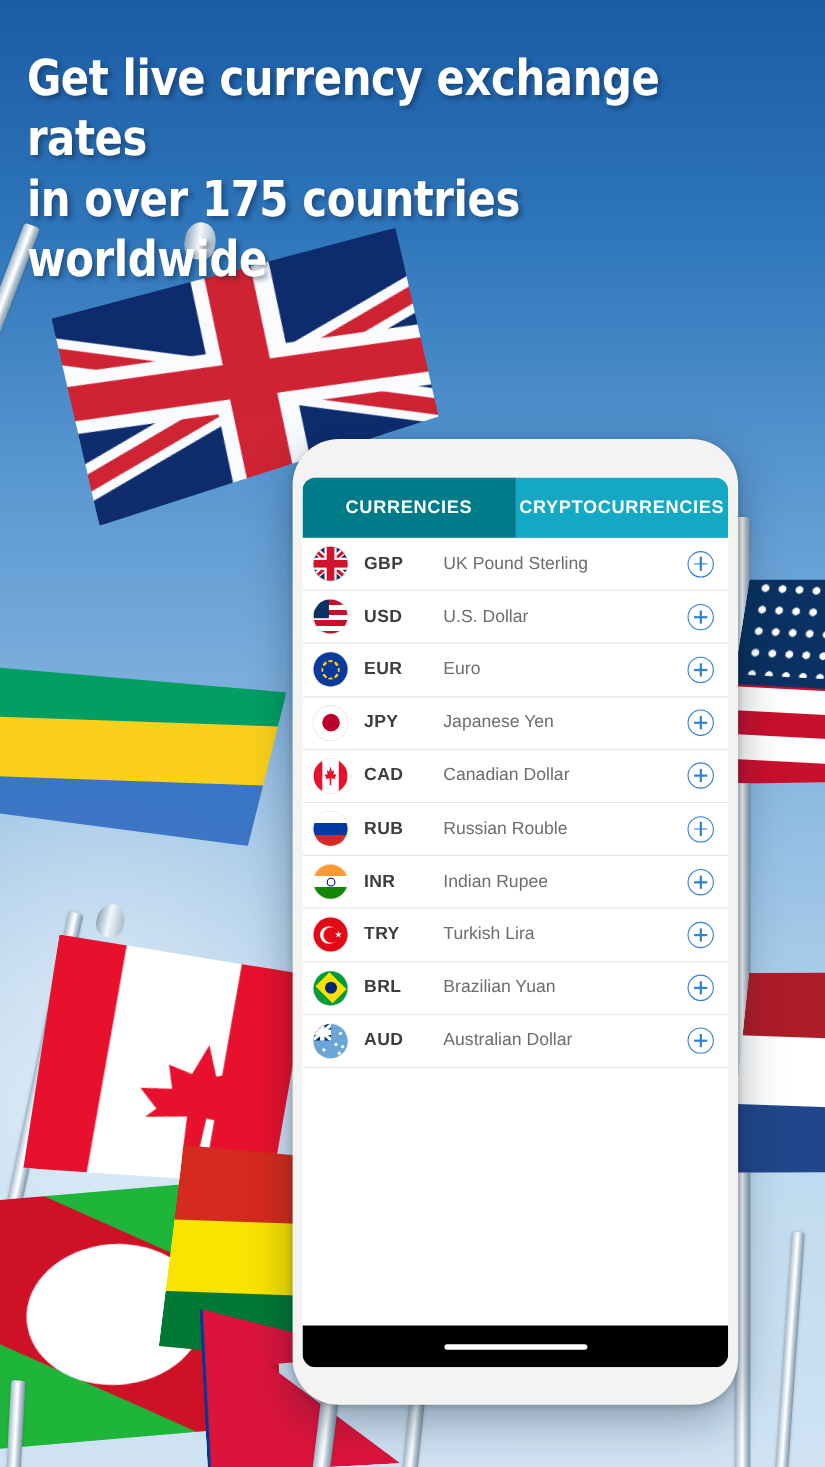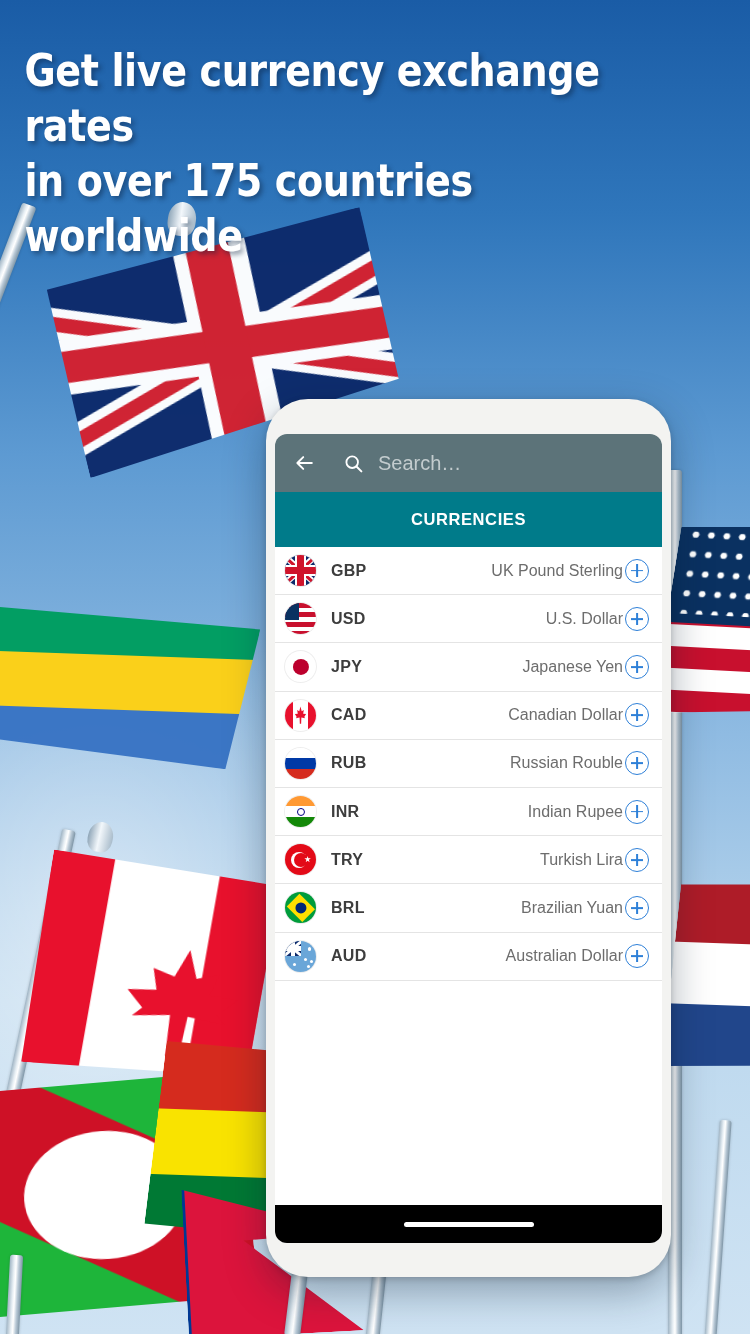--- a/index.html
+++ b/index.html
@@ -212,22 +212,22 @@
     width:31px; height:31px; border-radius:50%;
     flex:0 0 31px; overflow:hidden; position:relative;
     box-shadow:0 0 0 1px rgba(0,0,0,.07);
     background:#fff;
   }
   .code {
     width:72px; flex:0 0 72px; margin-left:15px;
     font-size:16px; font-weight:700; color:#3d3d3d; letter-spacing:.3px;
   }
   .cname {
-    flex:1; text-align:right; font-size:16px; color:#6d6d6d;
-    padding-right:2px; white-space:nowrap;
+    flex:1; text-align:left; font-size:16px; color:#6d6d6d;
+    padding-right:22px; white-space:nowrap;
   }
   .add-btn {
     width:24px; height:24px; flex:0 0 24px; border-radius:50%;
     border:1.6px solid #2e80d8; position:relative; cursor:pointer;
   }
   .add-btn::before, .add-btn::after {
     content:""; position:absolute; background:#2e80d8;
   }
   .add-btn::before { left:50%; top:22%; width:1.8px; height:56%; transform:translateX(-50%); }
   .add-btn::after  { top:50%; left:22%; height:1.8px; width:56%; transform:translateY(-50%); }
@@ -365,37 +365,24 @@
 
 <div class="headline">
   <div>Get live currency exchange rates</div>
   <div>in over 175 countries worldwide</div>
 </div>
 
 <div class="phone">
   <div class="screen">
 
 
-    <div class="toolbar">
-      <span class="back-arrow">
-        <svg width="25" height="22" viewBox="0 0 24 24">
-          <path fill="none" stroke="#fff" stroke-width="2.1" stroke-linecap="round" stroke-linejoin="round" d="M20 12H4.6M10.6 5.6L4.2 12l6.4 6.4"></path>
-        </svg>
-      </span>
-      <span class="search-wrap">
-        <svg width="21" height="21" viewBox="0 0 24 24">
-          <circle cx="10.5" cy="10.5" r="6.6" fill="none" stroke="#fff" stroke-width="2.1"></circle>
-          <path d="M15.4 15.4L21 21" stroke="#fff" stroke-width="2.3" stroke-linecap="round"></path>
-        </svg>
-        <span class="search-text">Search…</span>
-      </span>
-    </div>
 
     <div class="tabs">
       <div class="tab sel">CURRENCIES</div>
+      <div class="tab unsel">CRYPTOCURRENCIES</div>
     </div>
 
     <div class="list">
 
       <div class="row">
         <span class="flag-ic f-gbp">
             <i class="d1"></i>
             <i class="d2"></i>
             <i class="d3"></i>
             <i class="d4"></i>
@@ -411,20 +398,28 @@
 
       <div class="row">
         <span class="flag-ic f-usd">
             <i class="c"></i>
           </span>
         <span class="code">USD</span>
         <span class="cname">U.S. Dollar</span>
         <span class="add-btn"></span>
       </div>
 
+      <div class="row">
+        <span class="flag-ic f-eur">
+            <i class="stars"></i>
+          </span>
+        <span class="code">EUR</span>
+        <span class="cname">Euro</span>
+        <span class="add-btn"></span>
+      </div>
 
       <div class="row">
         <span class="flag-ic f-jpy">
             <i class="dot"></i>
           </span>
         <span class="code">JPY</span>
         <span class="cname">Japanese Yen</span>
         <span class="add-btn"></span>
       </div>
 

